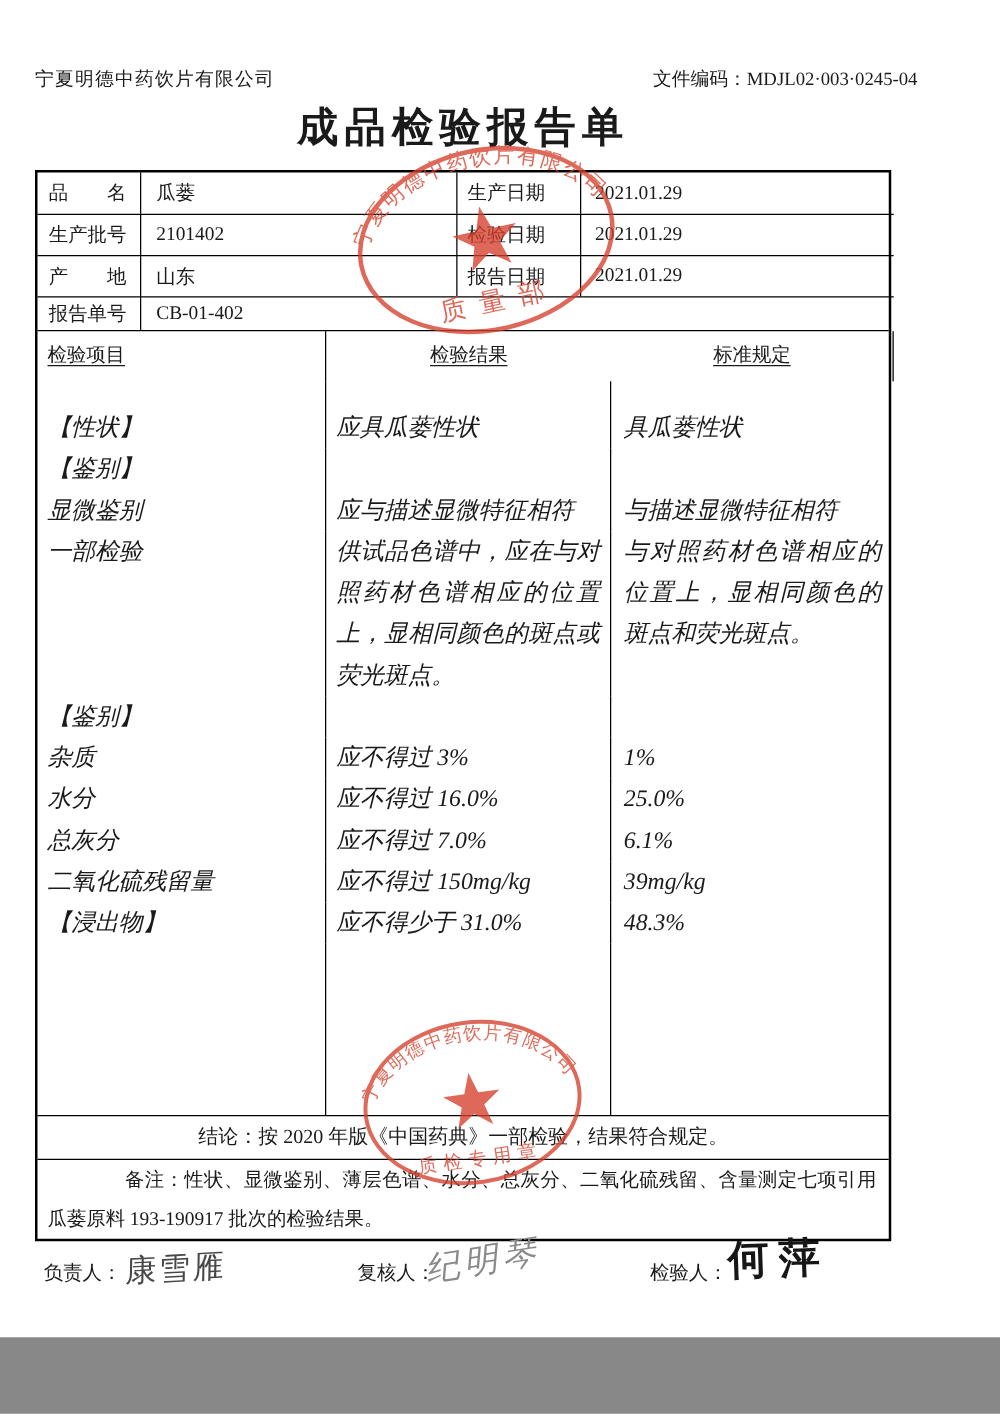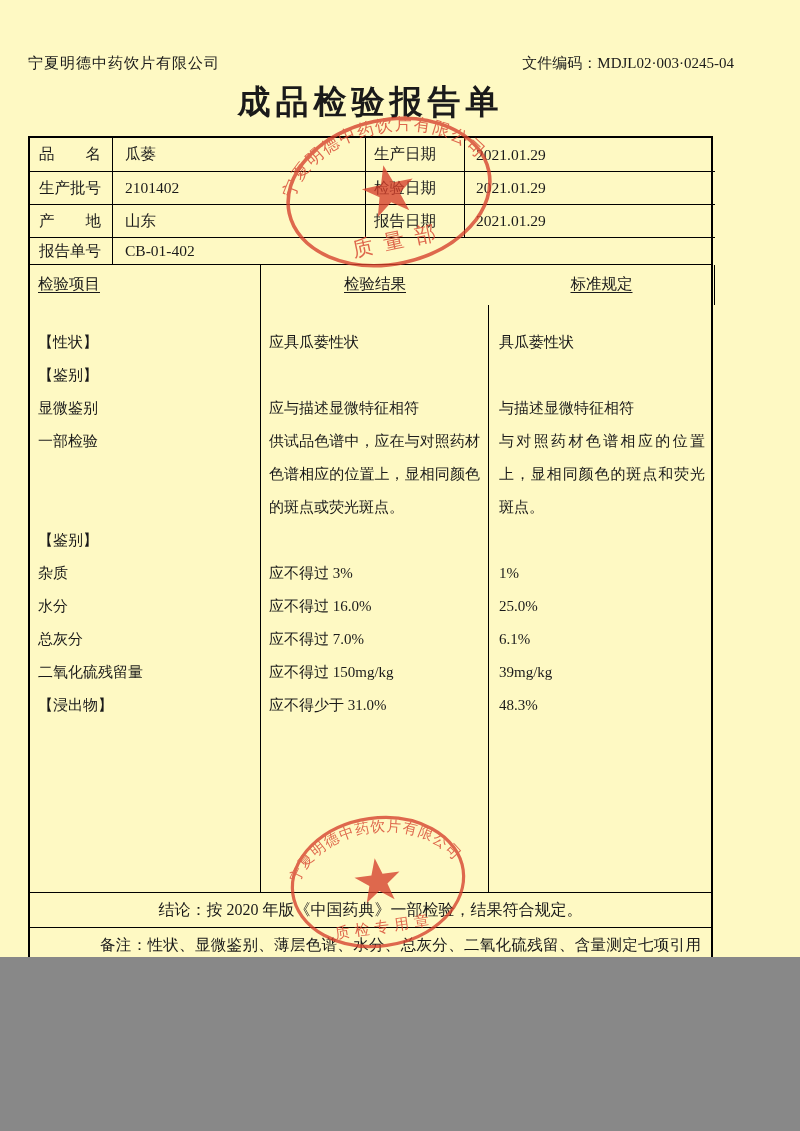--- a/index.html
+++ b/index.html
@@ -1,18 +1,18 @@
 <!DOCTYPE html>
 <html><head>
 <meta charset="utf-8">
 <style>
   * { margin:0; padding:0; box-sizing:border-box; }
   html,body { background:#888; }
   .page {
-    position:relative; width:800px; height:957px; background:#fef9c3;
+    position:relative; width:800px; height:1070px; background:#ffffff;
     font-family:"Liberation Serif","DejaVu Serif",serif; color:#1a1a1a;
     margin:0 auto; overflow:hidden;
   }
   
   .hdr-company { position:absolute; left:28px; top:54px; font-size:15px; letter-spacing:1px; }
   .hdr-code    { position:absolute; right:66px; top:54px; font-size:15px; }
   .doc-title   { position:absolute; left:28px; top:80px; width:685px; text-align:center;
                  font-size:33px; font-weight:bold; letter-spacing:5px; }
   
   .doc-table { position:absolute; left:28px; top:136px; width:685px; height:857px;
@@ -31,21 +31,21 @@
   
   .inspect-grid { display:grid; grid-template-columns:231px 228px 226px;
                   grid-template-rows:40px repeat(10,auto) 1fr;
                   width:100%; height:628px; border-top:1px solid #000; }
   .irow { display:contents; }
   .inspect-grid .hcell { font-size:15.5px; padding-top:9px; }
   .inspect-grid .hcell span { text-decoration:underline; text-underline-offset:3px; }
   .h-item { text-align:left; padding-left:8px; border-right:1px solid #000; }
   .h-std  { text-align:center; border-right:1px solid #000; }
   .h-res  { text-align:center; }
-  .bcell { font-size:15px; line-height:33px; min-height:33px; }
+  .bcell { font-size:19px; line-height:33px; min-height:33px;font-style:italic; }
   .c-item { padding-left:8px; border-right:1px solid #000; }
   .c-std  { padding:0 8px;  border-right:1px solid #000; text-align:justify; }
   .c-res  { padding:0 10px; text-align:justify; }
   .first-body { padding-top:21px; }
   .f1,.f2 { border-right:1px solid #000; }
   
   .concl-row { height:35px; border-top:1px solid #000; font-size:16px; line-height:34px;
                text-align:center; }
   .remark-row { height:64px; border-top:1px solid #000; font-size:15.5px; line-height:31px;
                 padding:1px 10px 0 8px; text-indent:62px; text-align:justify; }

